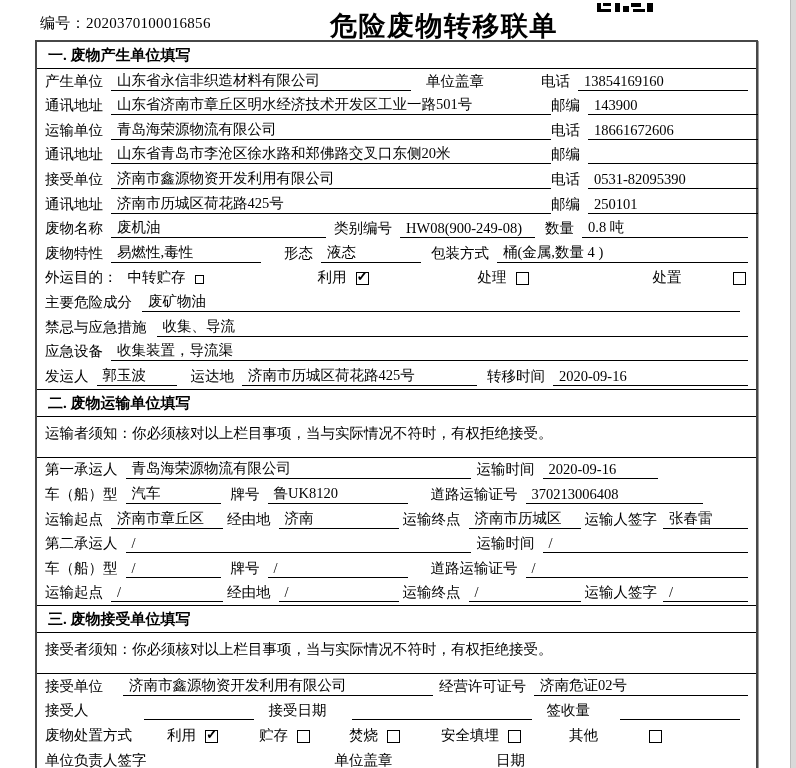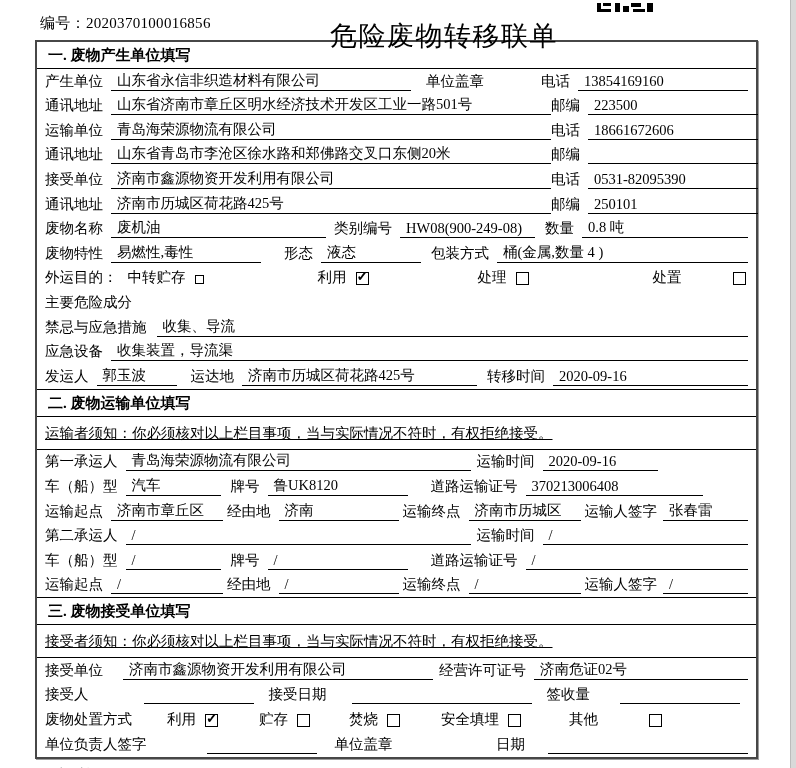--- a/index.html
+++ b/index.html
@@ -5,27 +5,27 @@
   html,body{margin:0;padding:0;}
   body{
     width:796px;height:768px;background:#ffffff;color:#000;
     font-family:"Liberation Serif","DejaVu Serif",serif;
     font-size:14.5px;position:relative;overflow:hidden;
   }
   .page-edge{position:absolute;right:0;top:0;width:5px;height:768px;background:#d9d9d9;border-left:1px solid #bcbcbc;}
   
   .hdr{position:relative;height:40px;}
   .doc-number{position:absolute;left:40px;top:14px;font-size:15px;letter-spacing:.3px;}
-  .doc-title{position:absolute;left:92px;right:0;top:18px;text-align:center;font-size:27px;font-weight:normal;letter-spacing:1.5px;}
+  .doc-title{position:absolute;left:92px;right:0;top:8px;text-align:center;font-size:27px;font-weight:bold;letter-spacing:1.5px;}
   .qr{position:absolute;left:597px;top:0;}
   
   .form{margin-left:35px;width:723px;border:2px solid #474747;box-shadow:1px 1px 0 #9c9c9c;box-sizing:border-box;background:#fff;}
   .sec-head{font-weight:bold;font-size:15px;padding:4px 8px 3px 11px;border-bottom:1.5px solid #000;}
   .sec-head.bt{border-top:1.5px solid #000;}
-  .notice-row{padding:7px 8px 6px 8px;border-bottom:1px solid #000;text-decoration:underline;}
+  .notice-row{padding:7px 8px 14px 8px;border-bottom:1px solid #000;}
   .row{display:flex;align-items:flex-end;height:24.6px;padding:0 8px 3px 8px;box-sizing:border-box;white-space:nowrap;}
   .lbl{flex:none;}
   .val{border-bottom:1px solid #000;padding:0 6px;box-sizing:border-box;overflow:hidden;flex:none;min-height:17px;}
   .fx{flex:1;}
   .sp{flex:1;}
   
   .ml4{margin-left:4px}.ml6{margin-left:6px}.ml8{margin-left:8px}.ml10{margin-left:10px}
   .ml12{margin-left:23px}.ml14{margin-left:14px}.ml15{margin-left:15px}.ml18{margin-left:18px}
   .ml20{margin-left:20px}.ml25{margin-left:25px}.ml30{margin-left:30px}.ml35{margin-left:35px}.ml55{margin-left:55px}.ml60{margin-left:60px}
   .mr8{margin-right:8px}.mr45{margin-right:45px}
@@ -74,21 +74,21 @@
     <span class="sp"></span>
     <span class="lbl">电话</span>
     <span class="val w170 ml8">13854169160</span>
   </div>
 
   <div class="row">
     <span class="lbl">通讯地址</span>
     <span class="val w440 ml8">山东省济南市章丘区明水经济技术开发区工业一路501号</span>
     <span class="sp"></span>
     <span class="lbl">邮编</span>
-    <span class="val w170 ml8">223500</span>
+    <span class="val w170 ml8">143900</span>
   </div>
 
   <div class="row">
     <span class="lbl">运输单位</span>
     <span class="val w440 ml8">青岛海荣源物流有限公司</span>
     <span class="sp"></span>
     <span class="lbl">电话</span>
     <span class="val w170 ml8">18661672606</span>
   </div>
 
@@ -149,20 +149,21 @@
       <span class="cb"></span>
     </span>
     <span class="opt fx">
       <span>处置</span>
       <span class="cb"></span>
     </span>
   </div>
 
   <div class="row">
     <span class="lbl">主要危险成分</span>
+    <span class="val fx ml10 mr8">废矿物油</span>
   </div>
 
   <div class="row">
     <span class="lbl">禁忌与应急措施</span>
     <span class="val fx ml10">收集、导流</span>
   </div>
 
   <div class="row">
     <span class="lbl">应急设备</span>
     <span class="val fx ml8">收集装置，导流渠</span>

